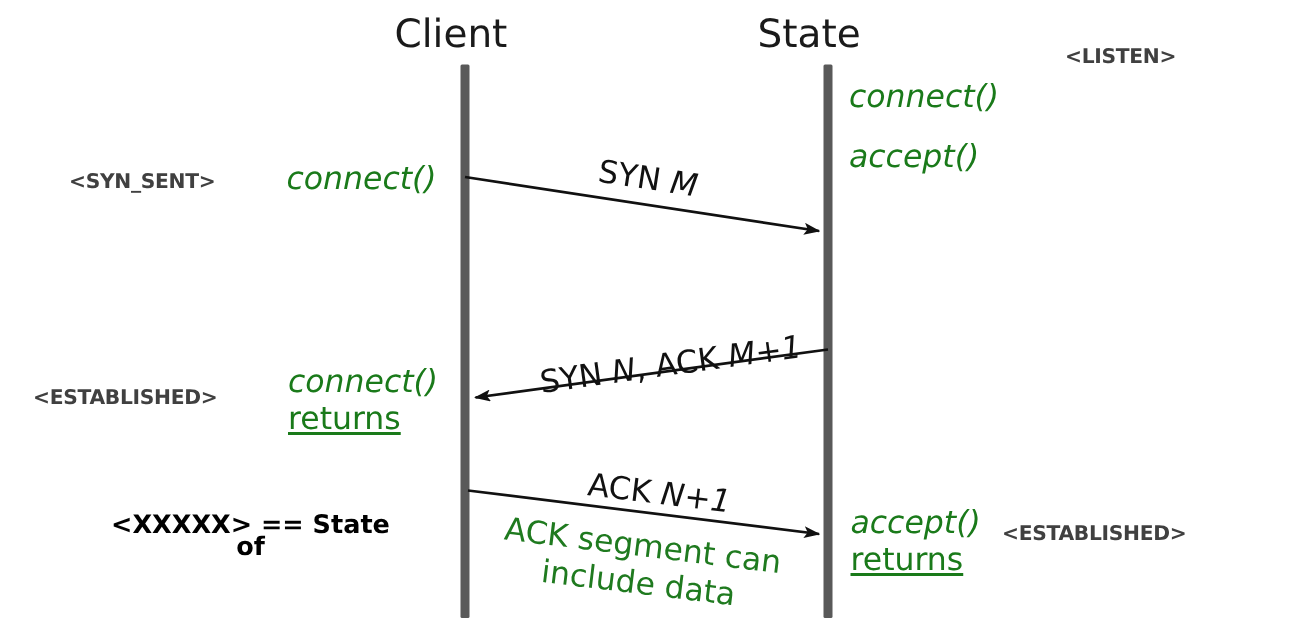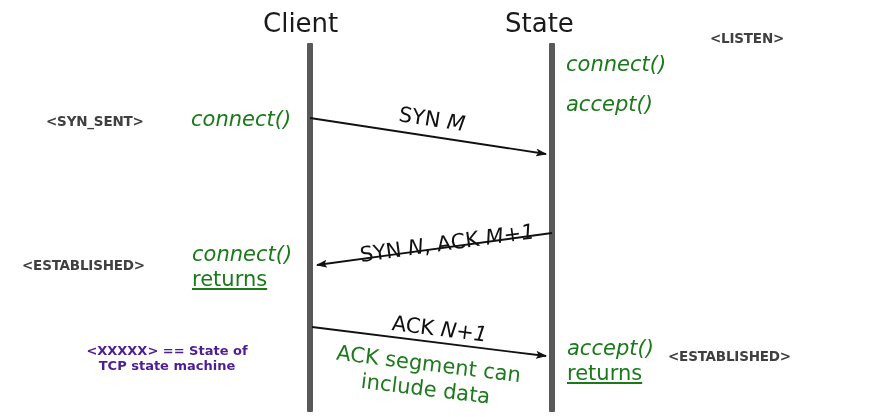--- a/index.html
+++ b/index.html
@@ -37,23 +37,23 @@
   
   .state-label {
     font-family: "DejaVu Sans", sans-serif;
     font-size: 13.5px;
     font-weight: 700;
     color: #404040;
     letter-spacing: -0.2px;
   }
   .legend-note {
     font-family: "DejaVu Sans", sans-serif;
-    font-size: 13px;
+    font-size: 17px;
     font-weight: 700;
-    color: #4c1d95;
+    color: #000000;
     line-height: 15px;
     text-align: center;
     white-space: normal;
   }
 
   
   .api-call {
     font-family: "DejaVu Sans", sans-serif;
     font-size: 21px;
     color: #1a7a1a;
@@ -143,15 +143,15 @@
 
   <div class="abs state-label" style="left:46px; top:113px;text-align:right;">&lt;SYN_SENT&gt;</div>
 
   <div class="abs state-label" style="left:22px; top:257px;">&lt;ESTABLISHED&gt;</div>
 
   <div class="abs state-label" style="left:710px; top:30px;">&lt;LISTEN&gt;</div>
 
 
   <div class="abs state-label" style="left:668px; top:348px;">&lt;ESTABLISHED&gt;</div>
 
-  <div class="abs legend-note" style="left:72px; top:343px; width:190px;"><span>&lt;XXXXX&gt; == State of</span><br><span>TCP state machine</span></div>
+  <div class="abs legend-note" style="left:72px; top:343px; width:190px;"><span>&lt;XXXXX&gt; == State of</span><br></div>
 
 </div>
 
 </body></html>

